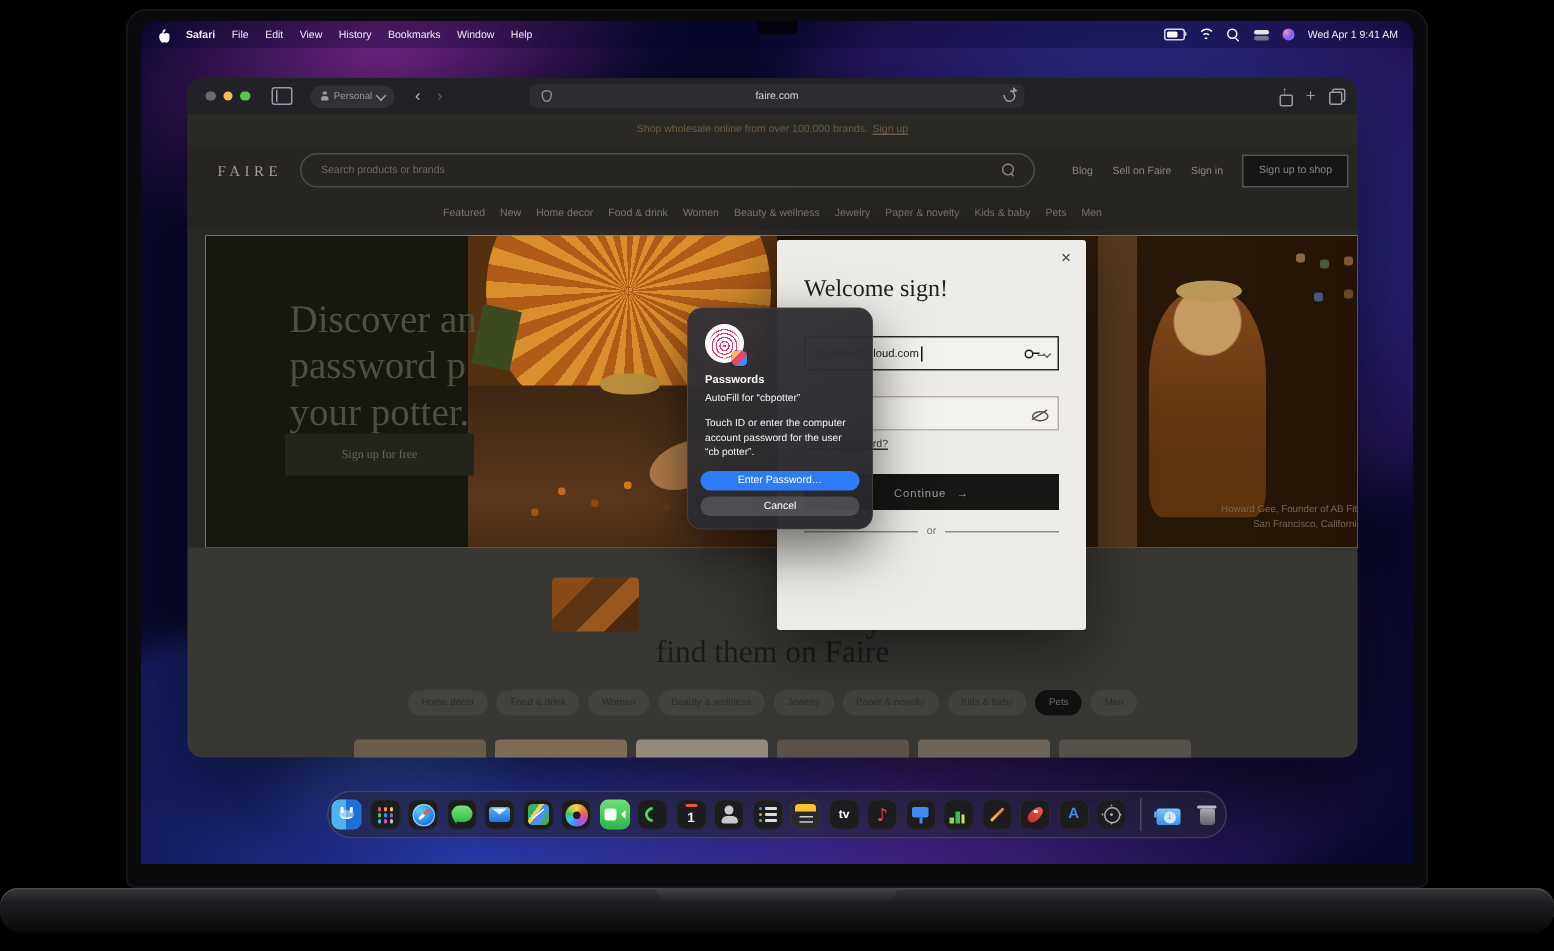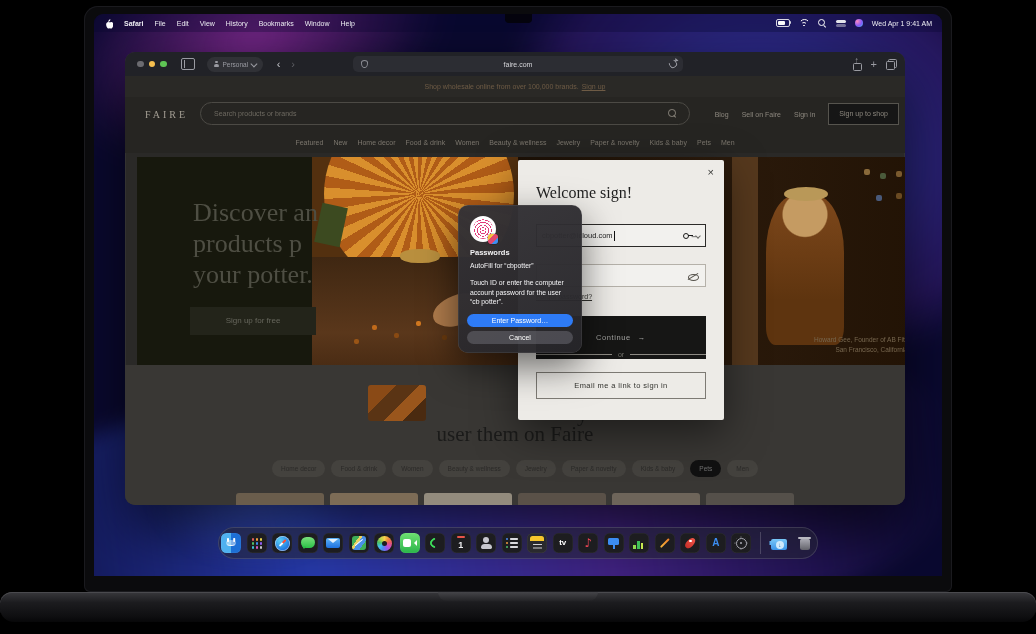--- a/index.html
+++ b/index.html
@@ -96,22 +96,22 @@
   .mag::after{content:"";position:absolute;left:6.2px;top:6.2px;width:3.2px;height:1.1px;background:#8a857c;transform:rotate(45deg);transform-origin:0 0;}
   .hdr-links{position:absolute;right:6px;top:0;height:34px;display:flex;align-items:center;gap:13px;font-size:7px;color:#8c877e;}
   .hdr-cta{border:1px solid #56544e;background:#161616;color:#8c877e;height:20px;line-height:20px;padding:0 10px;}
   .site-nav{position:absolute;left:0;top:79px;width:100%;height:22px;background:#262522;display:flex;align-items:center;
     justify-content:center;gap:10px;font-size:7px;color:#7b766d;}
   
   .hero{position:absolute;left:12px;top:105px;width:781px;height:208px;overflow:hidden;background:#ffffff;}
   .hero-text{position:absolute;left:0;top:0;width:175px;height:100%;background:#17180d;z-index:2;}
   .hero-h{position:absolute;left:56px;top:40px;width:300px;font-family:"Liberation Serif",serif;
     font-size:26px;line-height:31px;color:#4e4e43;white-space:nowrap;z-index:3;}
-  .hero-cta{position:absolute;left:53px;top:150px;width:126px;height:28px;background:#23241a;color:#67675d;
-    font-size:8px;text-align:center;line-height:28px;z-index:4;}
+  .hero-cta{position:absolute;left:53px;top:132px;width:126px;height:28px;background:#23241a;color:#67675d;
+    font-size:8px;text-align:center;line-height:28px;z-index:4;font-family:Liberation Serif, serif;}
   .photo-a{position:absolute;left:175px;top:0;width:206px;height:100%;background:#53300f;overflow:hidden;}
   .photo-a .fan{position:absolute;left:12px;top:-58px;width:190px;height:190px;border-radius:50%;
     background:repeating-conic-gradient(from 120deg,#b05c17 0 7deg,#d98f2d 7deg 14deg);}
   .photo-a .wood{position:absolute;left:0;right:0;bottom:0;height:52%;background:linear-gradient(#3f2712,#5a371b 70%,#4a2c14);}
   .photo-a .stand{position:absolute;left:88px;top:92px;width:40px;height:14px;background:#b98f3e;border-radius:45%;}
   .photo-a .hand{position:absolute;left:120px;top:138px;width:52px;height:30px;background:#b07c4c;border-radius:50%;transform:rotate(-20deg);}
   .photo-a .bits{position:absolute;left:60px;top:168px;width:5px;height:5px;border-radius:2px;background:#c06a1a;
     box-shadow:22px 8px 0 #8a4a12,44px -4px 0 #d07820,70px 10px 0 #6a3a0e,-18px 14px 0 #9a5516;}
   .photo-a .greenbox{position:absolute;left:6px;top:48px;width:26px;height:40px;background:#3c4a20;transform:rotate(12deg);}
   .photo-b{position:absolute;left:381px;top:0;right:0;height:100%;background:linear-gradient(90deg,#1d1106,#2c1b0c 45%,#221305);}
@@ -146,21 +146,21 @@
   .caret{display:inline-block;width:1.2px;height:10px;background:#111;margin-left:1px;}
   .keywrap{position:absolute;right:5px;top:6px;display:flex;align-items:center;gap:2px;}
   .keyic{width:11px;height:9px;position:relative;}
   .keyic::before{content:"";position:absolute;left:0;top:2px;width:4.2px;height:4.2px;border:1.2px solid #1c1c1c;border-radius:50%;}
   .keyic::after{content:"";position:absolute;left:5.4px;top:4.2px;width:5px;height:1.2px;background:#1c1c1c;box-shadow:3.4px 1.3px 0 -0.2px #1c1c1c;}
   .chev-d{width:3px;height:3px;border-right:1px solid #6a6a66;border-bottom:1px solid #6a6a66;transform:rotate(45deg);}
   .eyeslash{position:absolute;right:7px;top:6px;width:11px;height:11px;}
   .eyeslash::before{content:"";position:absolute;left:.5px;top:2.8px;width:9px;height:4.8px;border:1px solid #55524b;border-radius:50%;}
   .eyeslash::after{content:"";position:absolute;left:-.5px;top:5px;width:12px;height:1px;background:#55524b;transform:rotate(-32deg);}
   .forgot{position:absolute;left:18px;top:133px;font-size:7px;color:#33332f;text-decoration:underline;}
-  .btn-continue{position:absolute;left:18px;top:156px;width:170px;height:43px;background:#161615;color:#a0a09e;
+  .btn-continue{position:absolute;left:18px;top:156px;width:170px;height:24px;background:#161615;color:#a0a09e;
     font-size:7.5px;letter-spacing:.6px;display:flex;align-items:center;justify-content:center;gap:7px;}
   .ordiv{position:absolute;left:18px;top:191px;width:170px;display:flex;align-items:center;gap:6px;color:#6f6f69;font-size:7px;}
   .ordiv::before,.ordiv::after{content:"";flex:1;height:1px;background:#8e8b84;}
   .btn-magic{position:absolute;left:18px;top:212px;width:170px;height:27px;border:1px solid #7d7a74;box-sizing:border-box;
     color:#34342f;font-size:7.5px;letter-spacing:.4px;display:flex;align-items:center;justify-content:center;}
   
   .tid{position:absolute;left:364px;top:191px;width:124px;height:148px;border-radius:10px;
     background:linear-gradient(150deg,rgba(52,50,54,.97),rgba(38,37,41,.97));
     box-shadow:0 14px 36px rgba(0,0,0,.55),inset 0 0 0 .5px rgba(255,255,255,.14);z-index:60;color:#f5f5f7;}
   .fp{position:absolute;left:12px;top:11px;width:26px;height:26px;border-radius:50%;background:#fff;}
@@ -332,21 +332,21 @@
         <span>Paper &amp; novelty</span>
         <span>Kids &amp; baby</span>
         <span>Pets</span>
         <span>Men</span>
       </div>
 
       <div class="hero">
         <div class="hero-text"></div>
         <div class="hero-h">
           <div>Discover an</div>
-            <div>products p</div>
+            <div>password p</div>
             <div>your potter.</div>
         </div>
         <div class="hero-cta">Sign up for free</div>
         <div class="photo-a">
           <span class="fan"></span>
             <span class="wood"></span>
             <span class="stand"></span>
             <span class="hand"></span>
             <span class="bits"></span>
             <span class="greenbox"></span>
@@ -359,21 +359,21 @@
         </div>
         <div class="testimonial">
           <div>Howard Gee, Founder of AB Fits</div>
           <div>San Francisco, California</div>
         </div>
       </div>
 
       <div class="section">
         <div class="prod-peek"></div>
         <div class="partial-y">y</div>
-        <div class="sec-h">user them on Faire</div>
+        <div class="sec-h">find them on Faire</div>
         <div class="pillrow">
           <span class="pill">Home decor</span>
           <span class="pill">Food &amp; drink</span>
           <span class="pill">Women</span>
           <span class="pill">Beauty &amp; wellness</span>
           <span class="pill">Jewelry</span>
           <span class="pill">Paper &amp; novelty</span>
           <span class="pill">Kids &amp; baby</span>
           <span class="pill sel">Pets</span>
           <span class="pill">Men</span>
@@ -406,21 +406,20 @@
         <span class="eyeslash"></span>
       </div>
       <div class="forgot">Forgot password?</div>
       <div class="btn-continue">
         <span>Continue</span>
           <span>→</span>
       </div>
       <div class="ordiv">
           <span>or</span>
         </div>
-      <div class="btn-magic">Email me a link to sign in</div>
     </div>
 
     <div class="tid">
       <div class="fp">
           <span class="fp-badge"></span>
         </div>
       <div class="tid-app">Passwords</div>
       <div class="tid-sub">AutoFill for “cbpotter”</div>
       <div class="tid-body">Touch ID or enter the computer account password for the user “cb potter”.</div>
       <div class="tid-btn tid-primary">Enter Password…</div>

